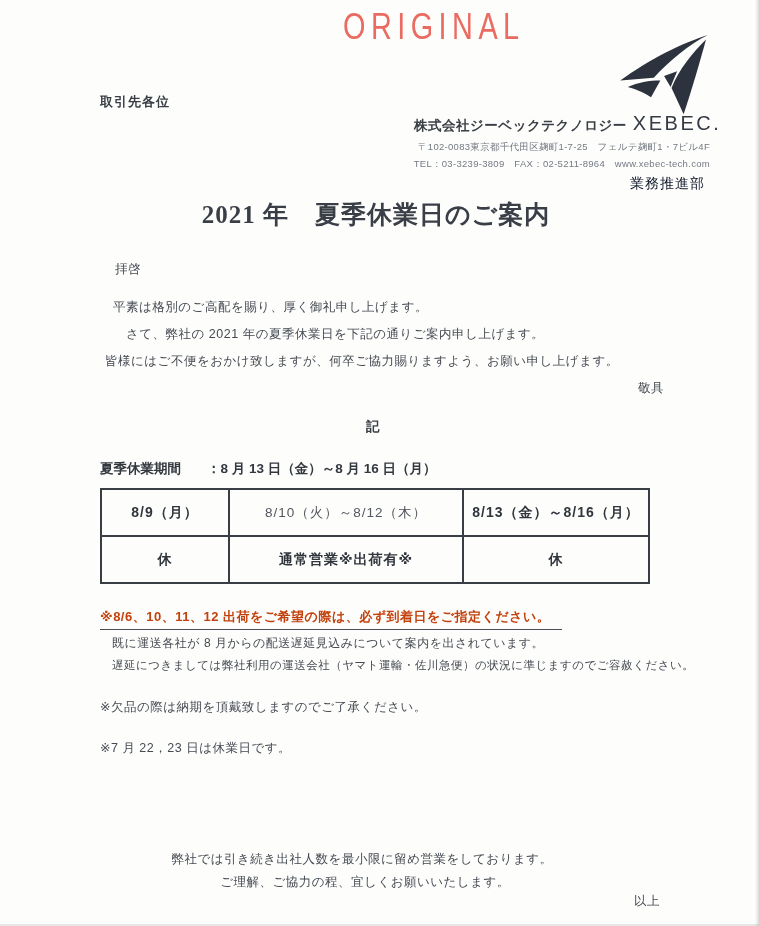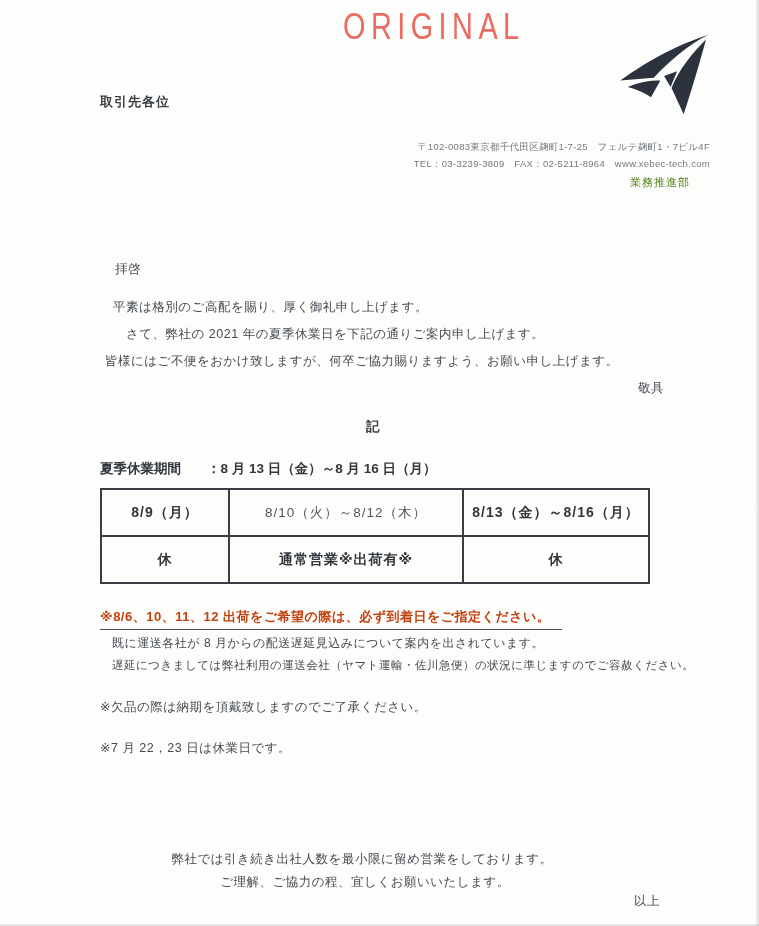--- a/index.html
+++ b/index.html
@@ -34,21 +34,21 @@
   .company-row { position:absolute; left:414px; top:112px; display:flex; align-items:baseline; gap:6px; white-space:nowrap; }
   .company-name { font-size:13.5px; font-weight:700; letter-spacing:0.5px; color:#3a3f46; }
   .brand { font-size:20px; font-weight:400; letter-spacing:2.5px; color:#353b44; }
 
   .addr, .contact {
     position:absolute; right:49px; text-align:right;
     font-size:9.5px; color:#747a82; letter-spacing:0.3px; white-space:nowrap;
   }
   .addr { top:141px; }
   .contact { top:158px; }
-  .department { position:absolute; left:630px; top:175px; font-size:11px; color:#4d7c0f; letter-spacing:1px; }
+  .department { position:absolute; left:630px; top:175px; font-size:14px; color:#0f172a; letter-spacing:1px; }
 
   .doc-title {
     position:absolute; left:0; top:198px; width:752px; text-align:center;
     font-family:"Liberation Serif","DejaVu Serif",serif;
     font-size:25px; font-weight:700; letter-spacing:1px; color:#3a3f47;
     white-space:nowrap;
   }
 
   .jp { font-size:12.5px; letter-spacing:0.5px; color:#454a51; white-space:nowrap; }
   .salutation { position:absolute; left:115px; top:261px; }
@@ -100,25 +100,30 @@
     <svg viewBox="0 0 100 88" xmlns="http://www.w3.org/2000/svg" aria-hidden="true">
       <path fill="#2d333e" d="M96,1 C70,9 33,27 2,50 L38,47 C54,29 76,11 96,1 Z"></path>
       <path fill="#2d333e" d="M94,6 C88,28 80,56 70,86 L57,58 C65,38 79,21 94,6 Z"></path>
       <path fill="#2d333e" d="M10,57 C21,52 33,50 45,50 L35,68 C26,62 17,59 10,57 Z"></path>
       <path fill="#2d333e" d="M49,45 L63,40 L56,57 Z"></path>
     </svg>
   </div>
 
   <div class="recipient">取引先各位</div>
 
+  <div class="company-row">
+    <span class="company-name">株式会社ジーベックテクノロジー</span>
+    <span class="brand">XEBEC.</span>
+  </div>
 
   <div class="addr">〒102-0083東京都千代田区麹町1-7-25　フェルテ麹町1・7ビル4F</div>
   <div class="contact">TEL：03-3239-3809　FAX：02-5211-8964　www.xebec-tech.com</div>
   <div class="department">業務推進部</div>
 
+  <div class="doc-title">2021 年　夏季休業日のご案内</div>
 
   <div class="jp salutation">拝啓</div>
   <div class="jp body-line-1">平素は格別のご高配を賜り、厚く御礼申し上げます。</div>
   <div class="jp body-line-2">　さて、弊社の 2021 年の夏季休業日を下記の通りご案内申し上げます。</div>
   <div class="jp body-line-3">皆様にはご不便をおかけ致しますが、何卒ご協力賜りますよう、お願い申し上げます。</div>
   <div class="jp close-word">敬具</div>
   <div class="record">記</div>
 
   <div class="holiday-line">
     <span>夏季休業期間</span><span class="gap"></span><span>：8 月 13 日（金）～8 月 16 日（月）</span>

